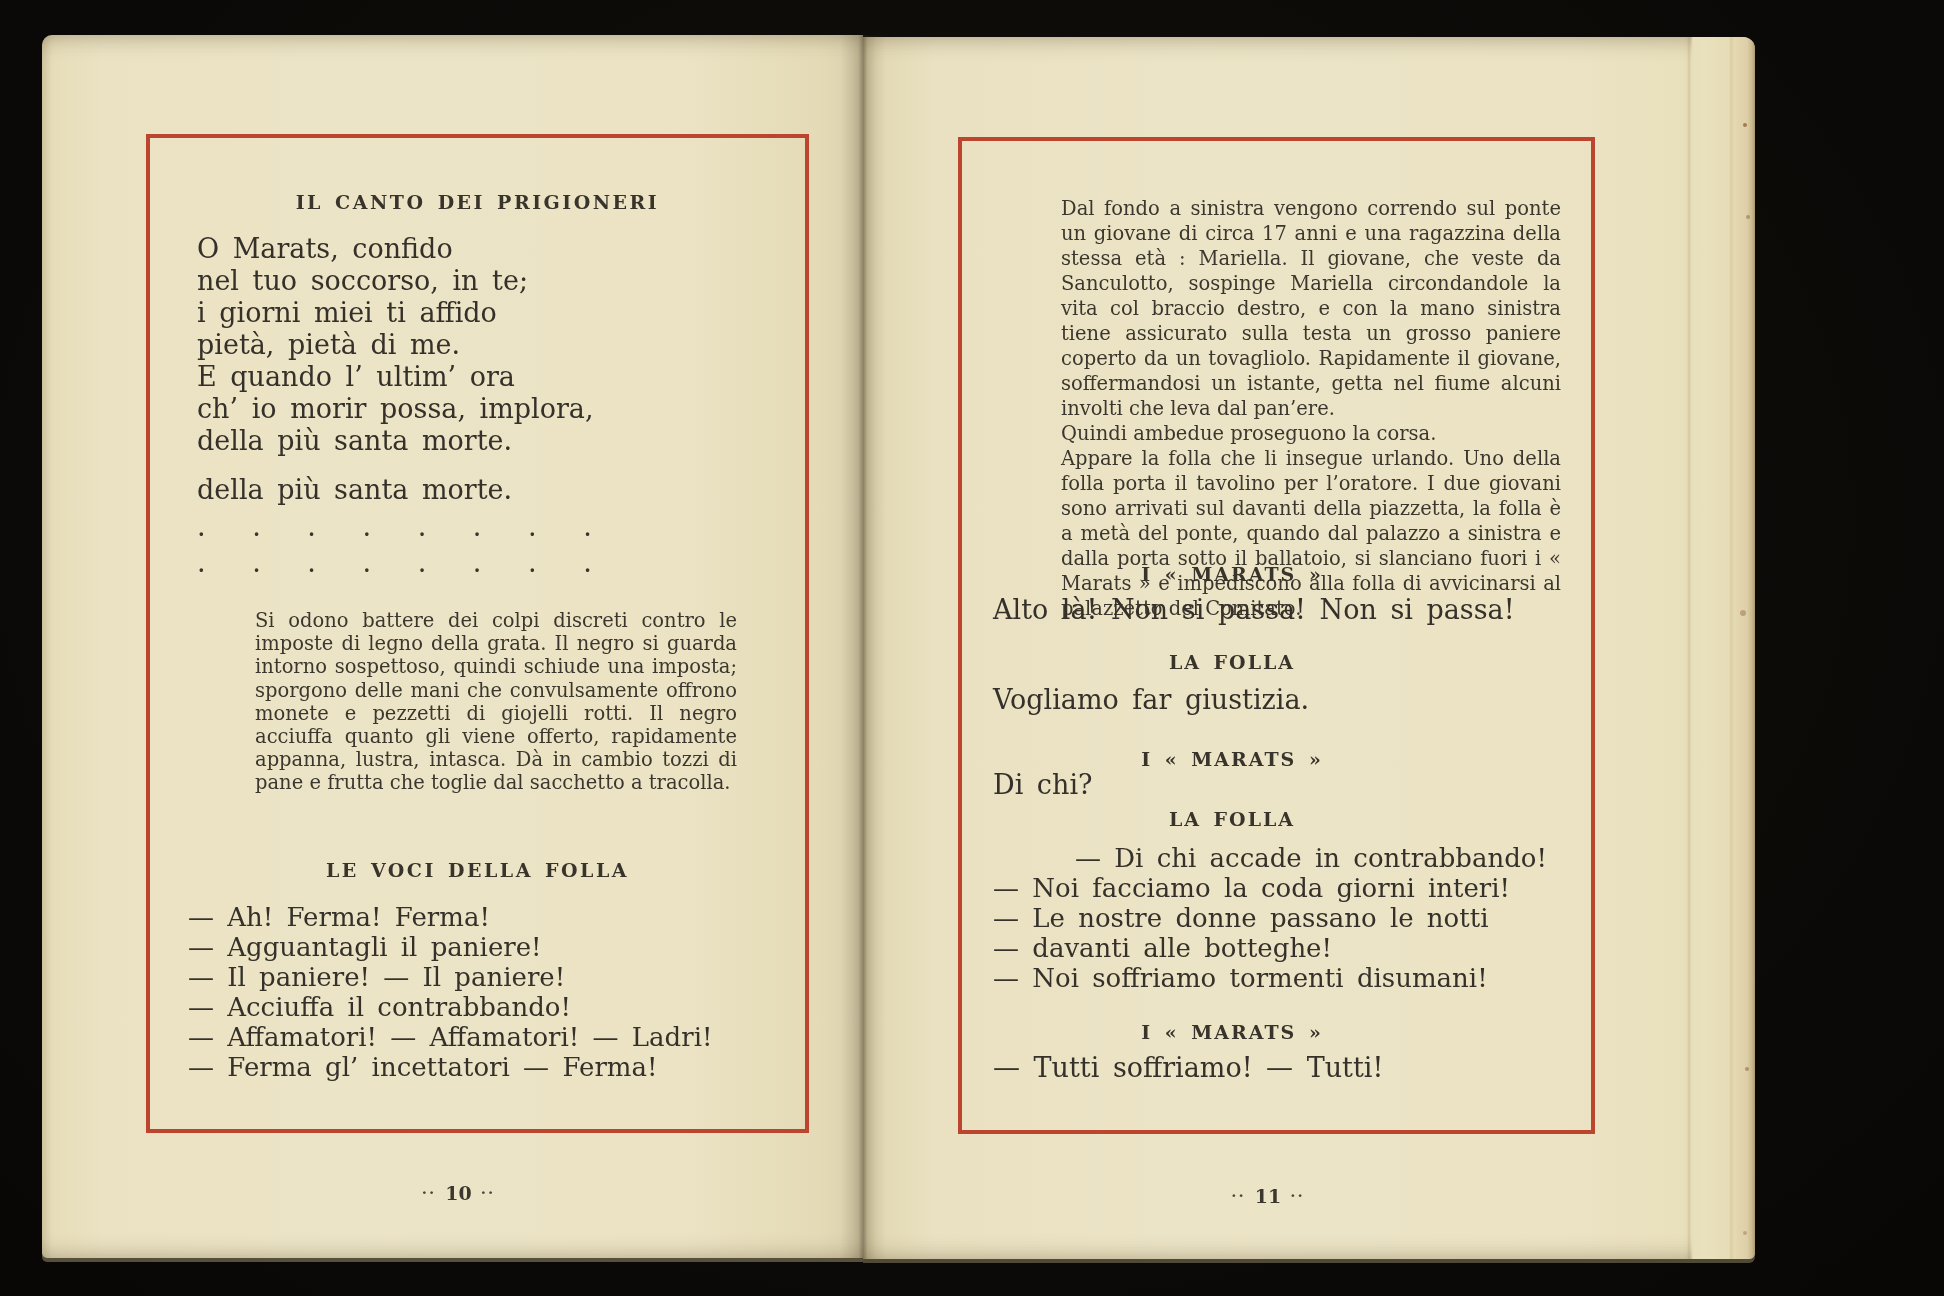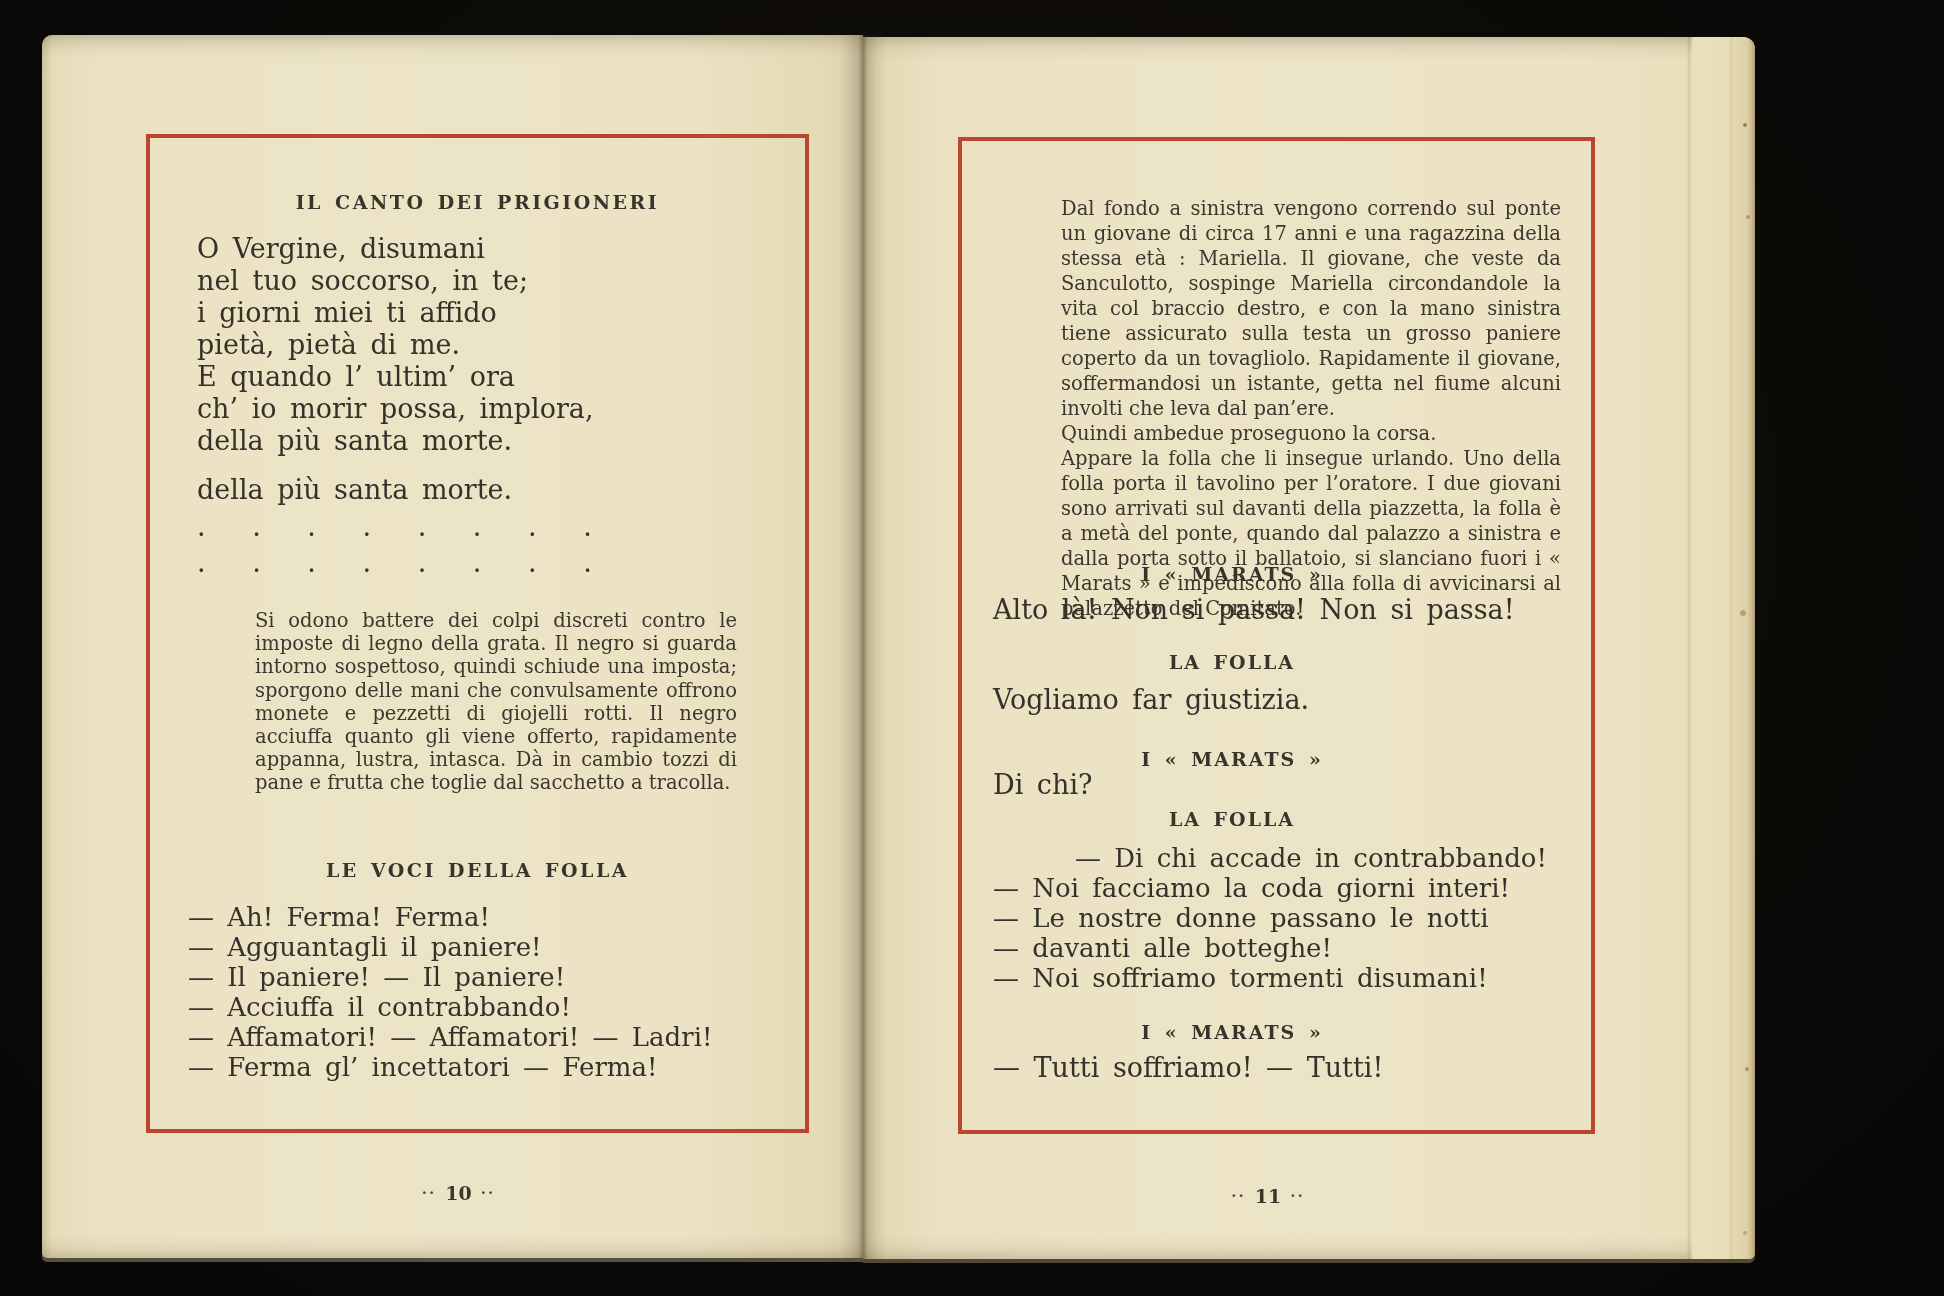--- a/index.html
+++ b/index.html
@@ -153,21 +153,21 @@
 <body>
 
 <div class="scene">
 
   <div class="page page-left">
     <div class="frame frame-left"></div>
 
     <div class="heading l-title">IL CANTO DEI PRIGIONERI</div>
 
     <div class="poem">
-      <div class="poem-line">O Vergine, disumani</div>
+      <div class="poem-line">O Marats, confido</div>
       <div class="poem-line">nel tuo soccorso, in te;</div>
       <div class="poem-line">i giorni miei ti affido</div>
       <div class="poem-line">pietà, pietà di me.</div>
       <div class="poem-line">E quando l’ ultim’ ora</div>
       <div class="poem-line">ch’ io morir possa, implora,</div>
       <div class="poem-line">della più santa morte.</div>
       <div class="poem-line repeat">della più santa morte.</div>
       <div class="dots">. . . . . . . .</div>
       <div class="dots">. . . . . . . .</div>
     </div>

